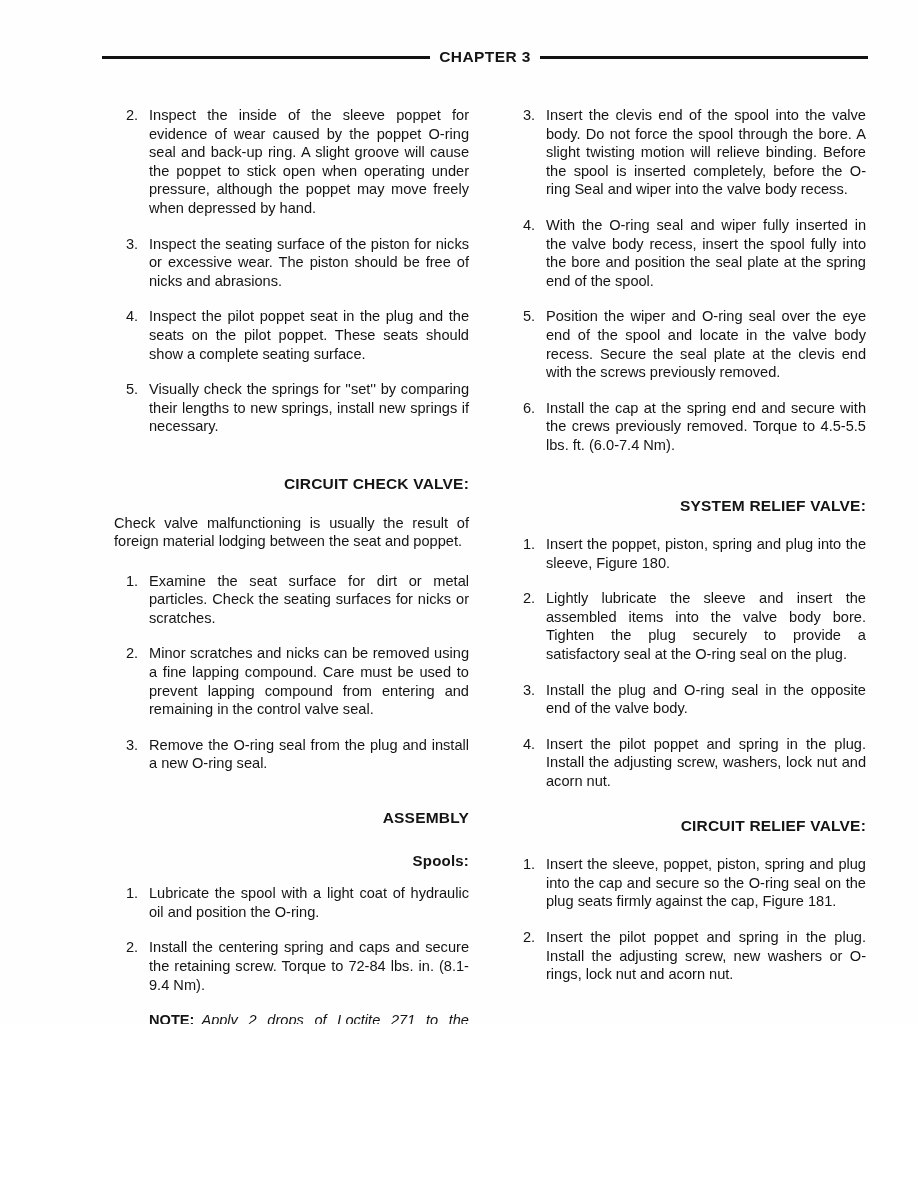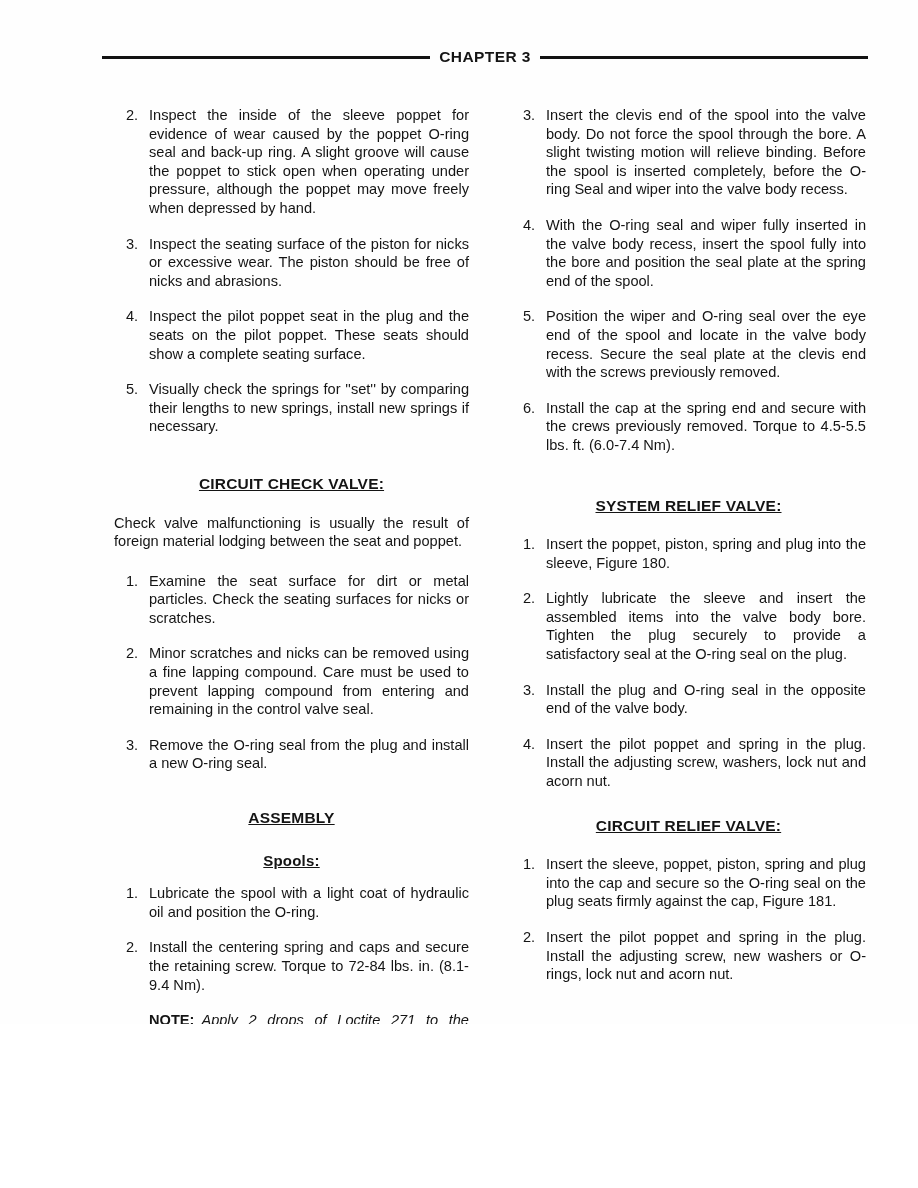--- a/index.html
+++ b/index.html
@@ -54,23 +54,22 @@
     flex: none;
     width: 35px;
     padding-left: 12px;
     box-sizing: border-box;
   }
   .li .txt { flex: 1; }
   .sec-heading {
     font-weight: bold;
     font-size: 15.5px;
     letter-spacing: 0.2px;
-    text-align: center;
+    text-align: right;
     margin: 0;
-    text-decoration: underline;
   }
   .h-circuit  { margin: 39px 0 20px; }
   .h-assembly { margin: 36px 0 24px; }
   .h-spools   { margin: 0 0 14px; font-size: 15px; }
   .h-system   { margin: 42px 0 20px; }
   .h-crelief  { margin: 26px 0 20px; }
   .para {
     margin: 0 0 21px 0;
   }
   .note {

